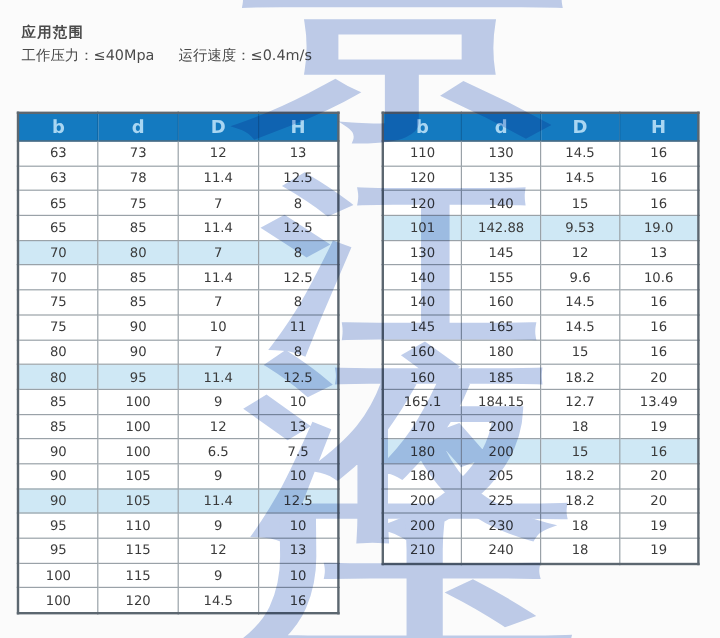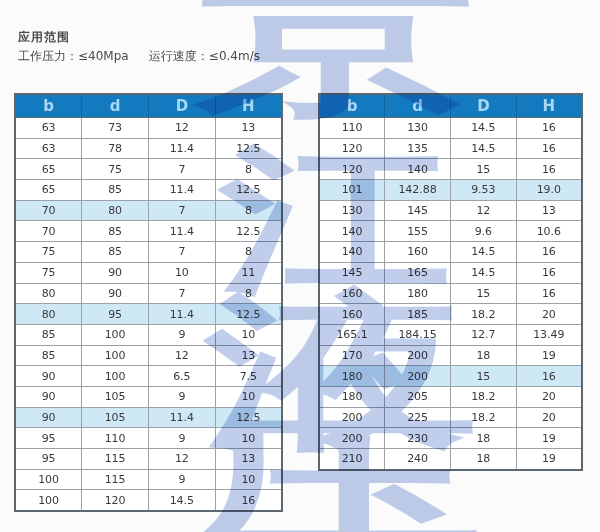--- a/index.html
+++ b/index.html
@@ -2,21 +2,21 @@
 <html><head>
 <meta charset="utf-8">
 <style>
   html,body{margin:0;padding:0;}
   body{
     width:600px;height:532px;position:relative;overflow:hidden;
     background:#fbfbfb;
     font-family:"DejaVu Sans","Liberation Sans",sans-serif;
   }
   
-  .info{position:absolute;left:18px;top:28px;width:560px;color:#4a4a4a;font-size:12px;}
+  .info{position:absolute;left:18px;top:18px;width:560px;color:#4a4a4a;font-size:12px;}
   .info-title{height:19px;line-height:19px;font-weight:bold;letter-spacing:1px;}
   .info-line{height:19px;line-height:19px;white-space:nowrap;}
   .info-pair{display:inline-block;}
   .info-pair.col1{width:127px;}
   .info-pair .val{font-weight:normal;}
   
   .spec-table{
     position:absolute;top:93px;border-collapse:collapse;table-layout:fixed;
     background:#ffffff;border:2px solid #5c6770;
   }

